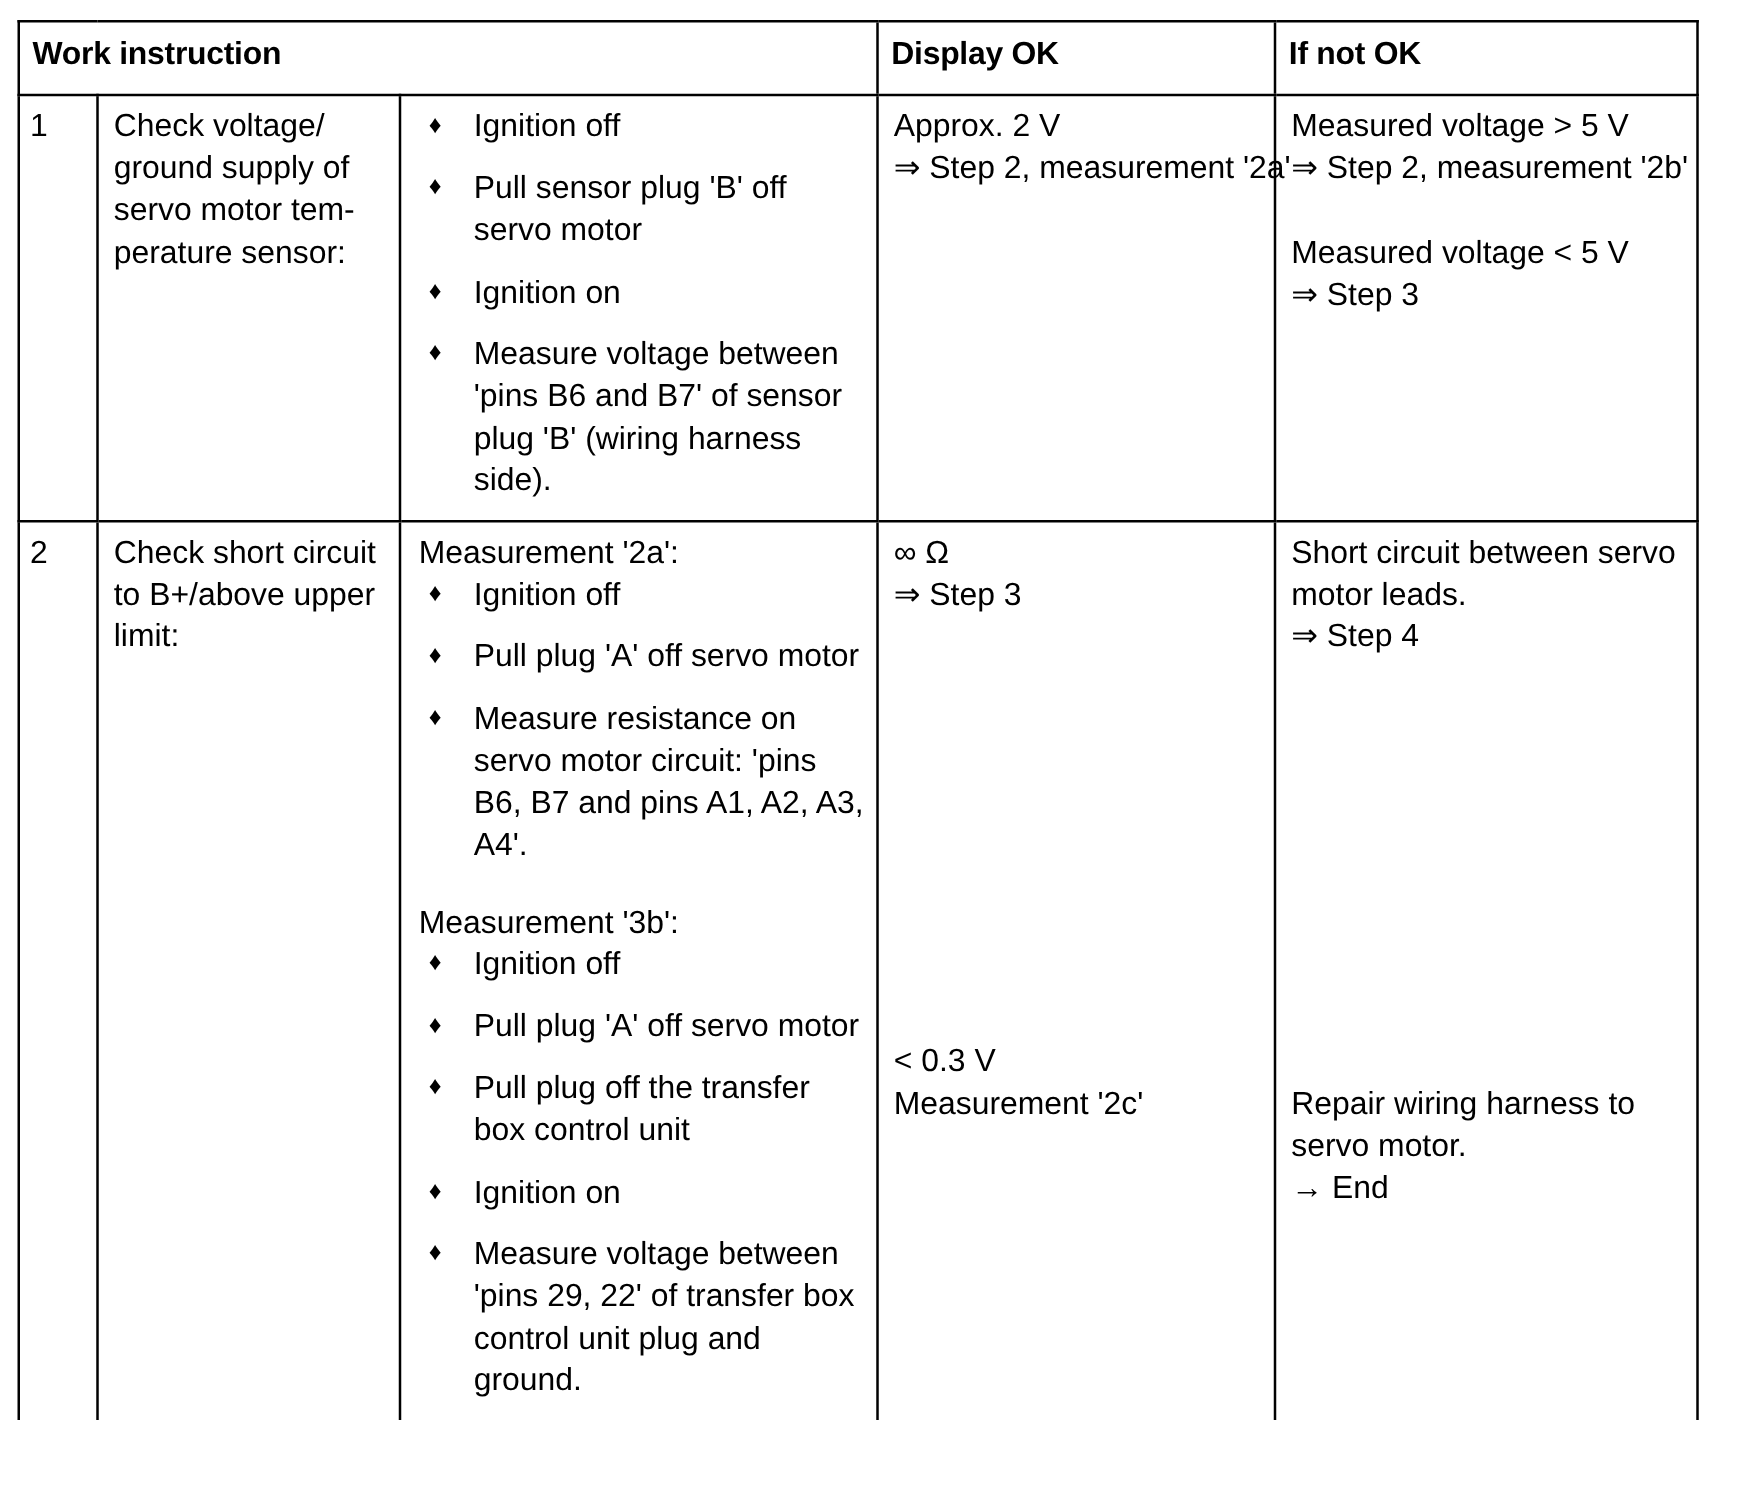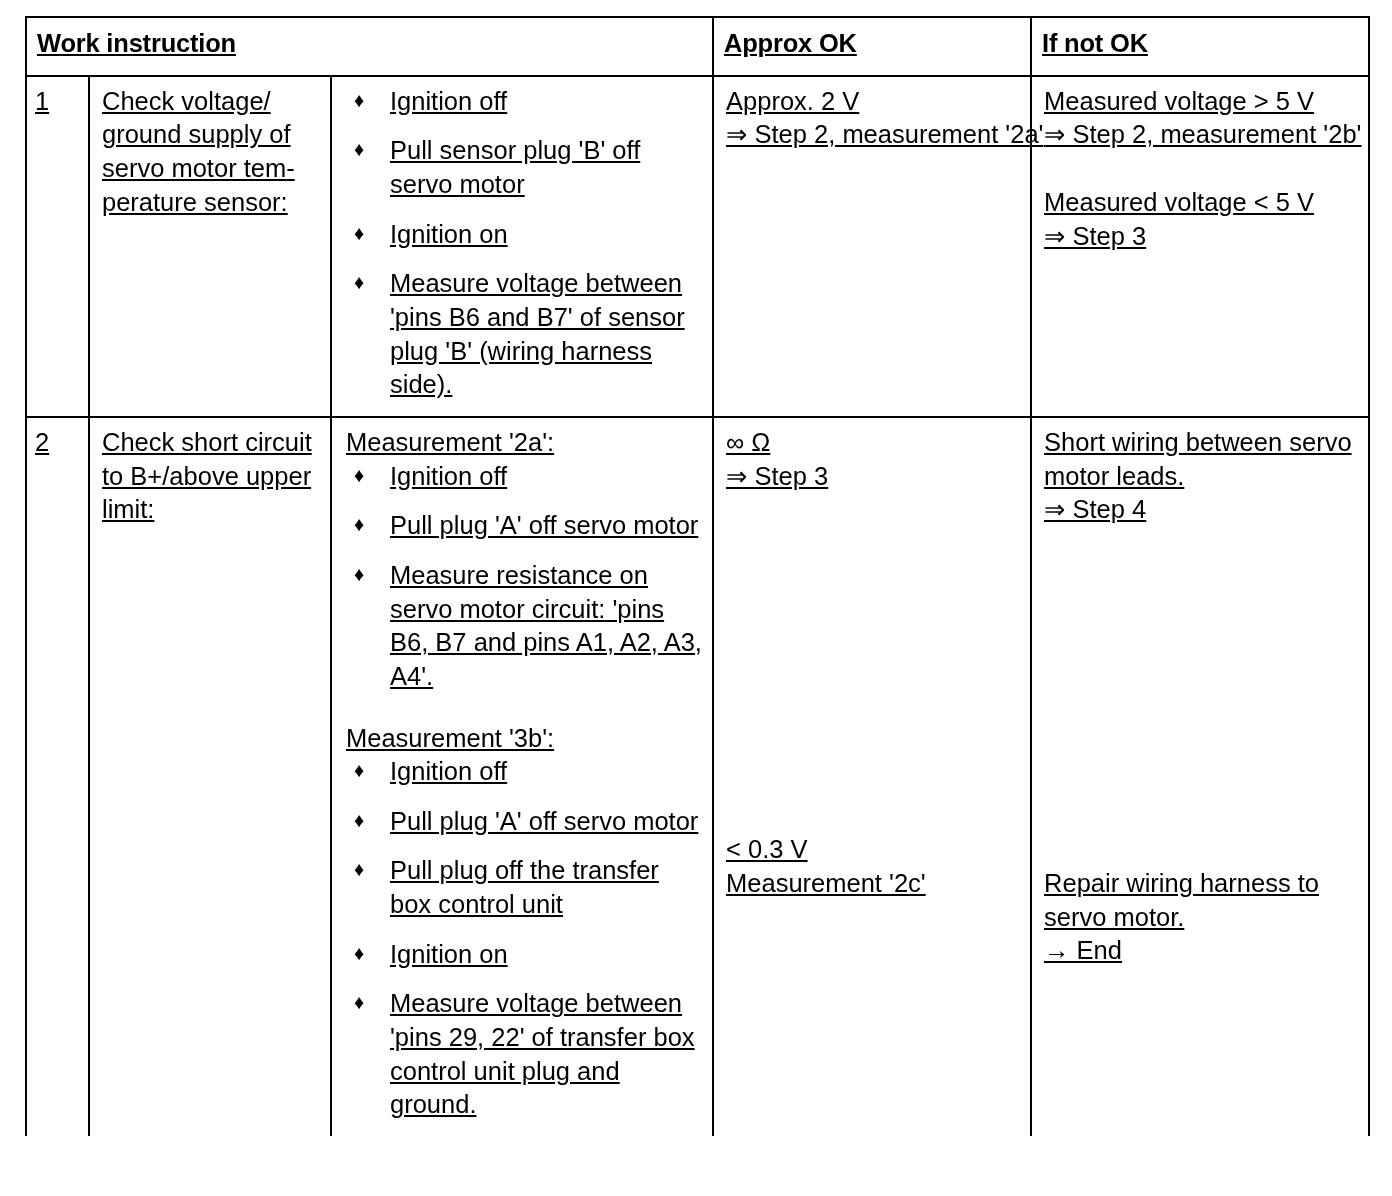--- a/index.html
+++ b/index.html
@@ -18,28 +18,27 @@
   .sheet {
     position: relative;
     width: 1392px;
     height: 1196px;
     background: #ffffff;
   }
 
   
   .diag-table {
     position: absolute;
-    left: 25px;
+    left: 14px;
     top: 16px;
     width: 1343px;
     border-collapse: collapse;
     table-layout: fixed;
     font-size: 25.5px;
     line-height: 1.32;
-    text-decoration: underline;
   }
 
   .diag-table col.c-num      { width: 63px; }
   .diag-table col.c-desc     { width: 242px; }
   .diag-table col.c-steps    { width: 382px; }
   .diag-table col.c-ok       { width: 318px; }
   .diag-table col.c-notok    { width: 338px; }
 
   .diag-table td, .diag-table th {
     vertical-align: top;
@@ -130,21 +129,21 @@
       <col class="c-num">
       <col class="c-desc">
       <col class="c-steps">
       <col class="c-ok">
       <col class="c-notok">
     </colgroup>
 
     <thead>
       <tr class="hdr-row">
         <th class="first" colspan="3">Work instruction</th>
-        <th class="mid">Approx OK</th>
+        <th class="mid">Display OK</th>
         <th class="mid last">If not OK</th>
       </tr>
     </thead>
 
     <tbody>
 
       <tr class="body-row row-sep">
 
         <td class="cell-num">1</td>
 
@@ -245,21 +244,21 @@
             <p class="txt arrow">⇒ Step 3</p>
           </div>
           <div class="pad-2b">
             <p class="txt">&lt; 0.3 V</p>
             <p class="txt">Measurement '2c'</p>
           </div>
         </td>
 
         <td class="cell-notok lastcol">
           <div>
-            <p class="txt">Short wiring between servo motor leads.</p>
+            <p class="txt">Short circuit between servo motor leads.</p>
             <p class="txt arrow">⇒ Step 4</p>
           </div>
           <div class="pad-2b">
             <p class="txt">Repair wiring harness to servo motor.</p>
             <p class="txt arrow">→ End</p>
           </div>
         </td>
       </tr>
     </tbody>
   </table>

